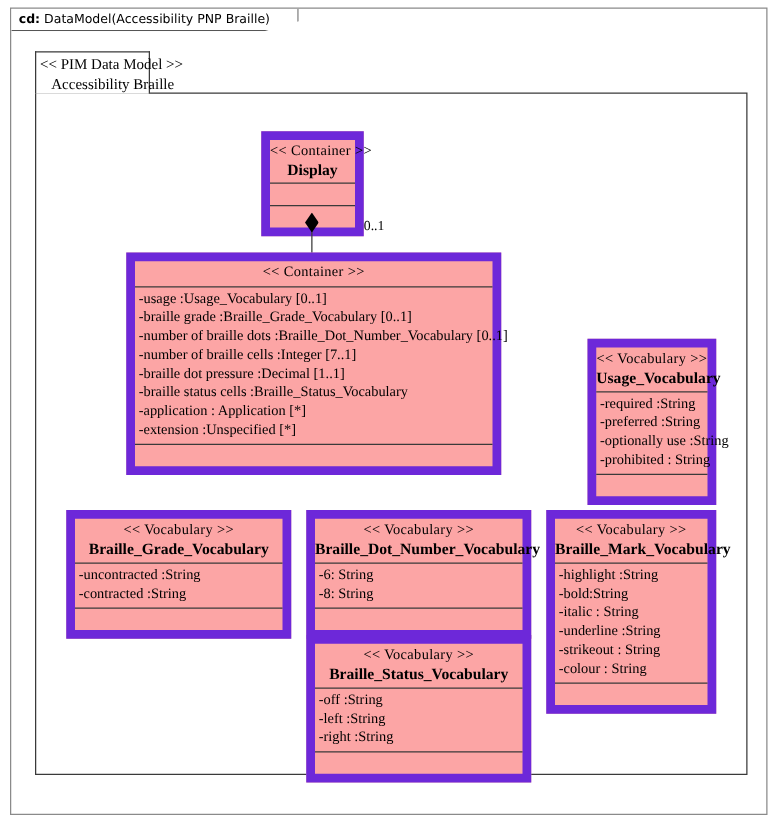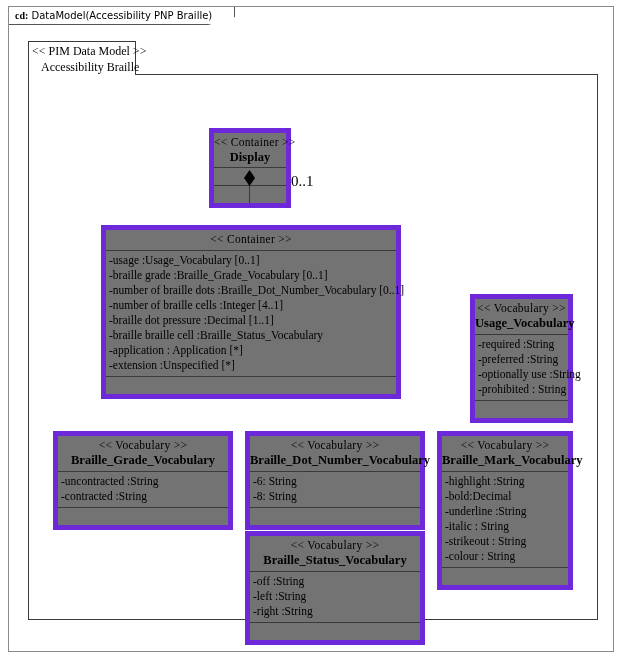--- a/index.html
+++ b/index.html
@@ -40,61 +40,59 @@
     font-family: "DejaVu Sans", "Liberation Sans", sans-serif;
     font-size: 10px;
     line-height: 16px;
     white-space: nowrap;
     box-sizing: border-box;
     -webkit-clip-path: polygon(0 0, 100% 0, 100% 55%, 88% 100%, 0 100%);
     clip-path: polygon(0 0, 100% 0, 100% 55%, 88% 100%, 0 100%);
   }
   #diagram-tab .kind {
     font-weight: bold;
-    font-family: Liberation Serif, serif;
   }
 
   
   #package-frame {
     position: absolute;
     left: 28px;
     top: 74px;
     width: 570px;
     height: 546px;
     border: 1px solid #3a3a3a;
     box-sizing: border-box;
     background: #ffffff;
   }
   #package-tab {
     position: absolute;
     left: 28px;
     top: 41px;
-    width: 108px;
+    width: 92px;
     height: 34px;
     border: 1px solid #3a3a3a;
     border-bottom: none;
     background: #ffffff;
     box-sizing: border-box;
     padding: 1px 4px 0 3px;
     text-align: center;
     font-size: 12px;
     line-height: 16px;
     white-space: nowrap;
   }
   #package-tab .pkg-stereo { display: block; }
   #package-tab .pkg-name { display: block; padding-left: 9px; }
 
   
   .uml-class {
     position: absolute;
-    border: 5px solid #6d28d9;
-    background: #737373;
+    border: 7px solid #6d28d9;
+    background: #fca5a5;
     box-sizing: border-box;
     font-size: 12px;
-    margin-top: 23px;
   }
   .uml-head {
     padding: 2px 0 3px 0;
     text-align: center;
     line-height: 15px;
     border-bottom: 1px solid #3a3a3a;
   }
   .uml-stereo {
     display: block;
     font-size: 11.5px;
@@ -154,21 +152,21 @@
     width: 11px;
     height: 16px;
     background: #000000;
     -webkit-clip-path: polygon(50% 0, 100% 50%, 50% 100%, 0 50%);
     clip-path: polygon(50% 0, 100% 50%, 50% 100%, 0 50%);
   }
   #assoc-multiplicity {
     position: absolute;
     left: 256px;
     top: 175px;
-    font-size: 15px;
+    font-size: 11px;
     line-height: 13px;
     white-space: nowrap;
     padding-left: 35px;
   }
 </style>
 </head>
 <body>
 
 <div id="diagram-frame"></div>
 
@@ -196,23 +194,23 @@
 <div id="assoc-multiplicity">0..1</div>
 
 <div class="uml-class" id="class-braille">
   <div class="uml-head">
     <span class="uml-stereo">&lt;&lt; Container &gt;&gt;</span>
   </div>
   <div class="uml-attrs">
     <span class="uml-attr">-usage :Usage_Vocabulary [0..1]</span>
     <span class="uml-attr">-braille grade  :Braille_Grade_Vocabulary  [0..1]</span>
     <span class="uml-attr">-number of braille dots  :Braille_Dot_Number_Vocabulary   [0..1]</span>
-    <span class="uml-attr">-number of braille cells   :Integer [4..1]</span>
+    <span class="uml-attr">-number of braille cells   :Integer [7..1]</span>
     <span class="uml-attr">-braille dot pressure  :Decimal [1..1]</span>
-    <span class="uml-attr">-braille braille cell  :Braille_Status_Vocabulary</span>
+    <span class="uml-attr">-braille status cells  :Braille_Status_Vocabulary</span>
     <span class="uml-attr">-application  : Application  [*]</span>
     <span class="uml-attr">-extension :Unspecified [*]</span>
   </div>
   <div class="uml-ops"></div>
 </div>
 
 <div class="uml-class" id="class-usage">
   <div class="uml-head">
     <span class="uml-stereo">&lt;&lt; Vocabulary &gt;&gt;</span>
     <span class="uml-name">Usage_Vocabulary</span>
@@ -250,23 +248,23 @@
   <div class="uml-ops"></div>
 </div>
 
 <div class="uml-class" id="class-mark">
   <div class="uml-head">
     <span class="uml-stereo">&lt;&lt; Vocabulary &gt;&gt;</span>
     <span class="uml-name">Braille_Mark_Vocabulary</span>
   </div>
   <div class="uml-attrs">
     <span class="uml-attr">-highlight  :String</span>
-    <span class="uml-attr">-bold:Decimal</span>
+    <span class="uml-attr">-bold:String</span>
+    <span class="uml-attr">-italic : String</span>
     <span class="uml-attr">-underline  :String</span>
-    <span class="uml-attr">-italic : String</span>
     <span class="uml-attr">-strikeout : String</span>
     <span class="uml-attr">-colour : String</span>
   </div>
   <div class="uml-ops"></div>
 </div>
 
 <div class="uml-class" id="class-status">
   <div class="uml-head">
     <span class="uml-stereo">&lt;&lt; Vocabulary &gt;&gt;</span>
     <span class="uml-name">Braille_Status_Vocabulary</span>

